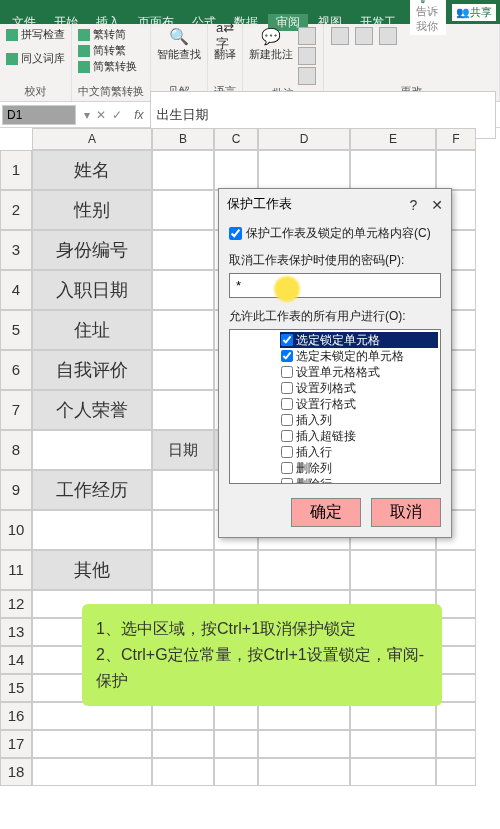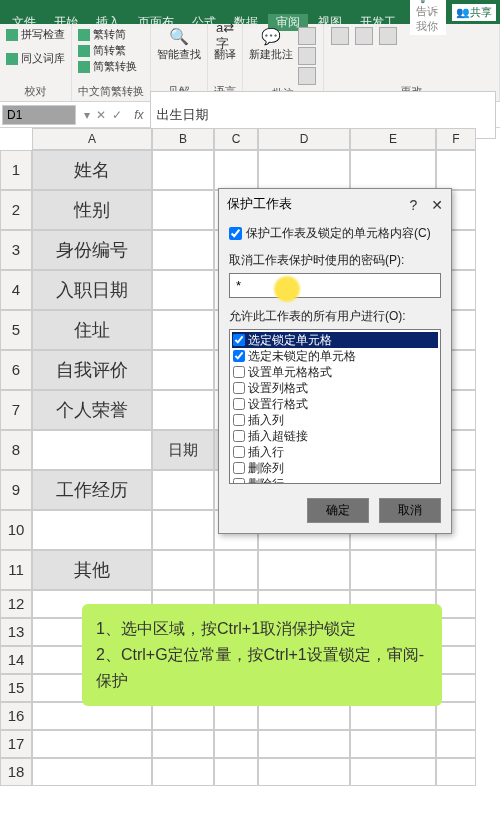--- a/index.html
+++ b/index.html
@@ -46,25 +46,25 @@
 .dlg-title .tbtns { display: flex; gap: 14px; font-size: 14px; color: #333; }
 .dlg-title .tbtns span { cursor: pointer; }
 .dlg-body { padding: 6px 10px 10px; font-size: 12px; color: #222; }
 .chk-line { display: flex; align-items: center; gap: 4px; margin-bottom: 10px; }
 .chk-line input { width: 13px; height: 13px; }
 .lbl { margin-bottom: 4px; }
 .pw { width: 100%; border: 1px solid #7a7a7a; padding: 4px 6px; font-size: 13px; margin-bottom: 10px; position: relative; }
 .pw-wrap { position: relative; }
 .cursor-hl { position: absolute; left: 44px; top: 2px; width: 28px; height: 28px; background: radial-gradient(circle, #ffe34a 0%, #ffe34a 55%, rgba(255,227,74,0) 75%); border-radius: 50%; pointer-events: none; }
 .perm-list { border: 1px solid #7a7a7a; background: #fff; height: 155px; overflow-y: auto; padding: 2px; }
-.perm-list .pi { display: flex; align-items: center; gap: 3px; font-size: 12px; line-height: 16px; padding: 0 1px; }
+.perm-list .pi { display: flex; align-items: center; gap: 3px; font-size: 12px; line-height: 16px; padding: 0 1px; margin-left: 48px; }
 .perm-list .pi input { width: 12px; height: 12px; }
 .perm-list .pi.sel { background: #0a246a; color: #fff; }
 .dlg-btns { display: flex; justify-content: flex-end; gap: 10px; margin-top: 14px; }
-.dlg-btns button { padding: 3px 18px; border: 1px solid #888; background: #737373; font-size: 12px; cursor: pointer; }
+.dlg-btns button { padding: 3px 18px; border: 1px solid #888; background: #fca5a5; font-size: 16px; cursor: pointer; }
 
 .note { position: absolute; left: 82px; top: 604px; width: 360px; background: #bef264; border-radius: 6px; padding: 12px 14px; font-size: 16px; color: #333; line-height: 26px; }
 
 
 .perm-list::-webkit-scrollbar { width: 14px; }
 .perm-list::-webkit-scrollbar-track { background: #f0f0f0; border-left: 1px solid #ccc; }
 .perm-list::-webkit-scrollbar-thumb { background: #c1c1c1; }
 .perm-list::-webkit-scrollbar-button { background: #f0f0f0; height: 14px; border: 1px solid #ccc; }
 </style>
 </head>

